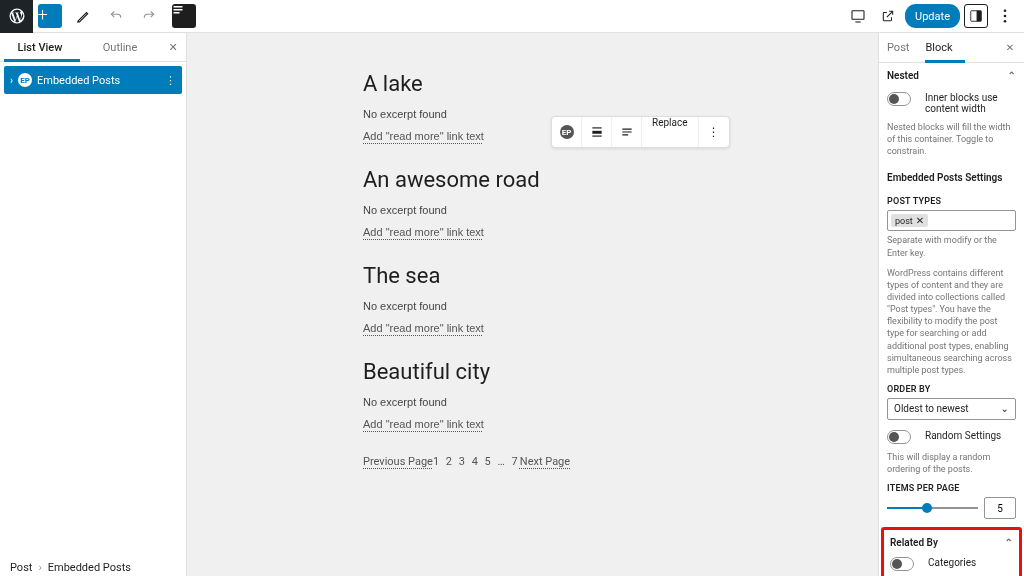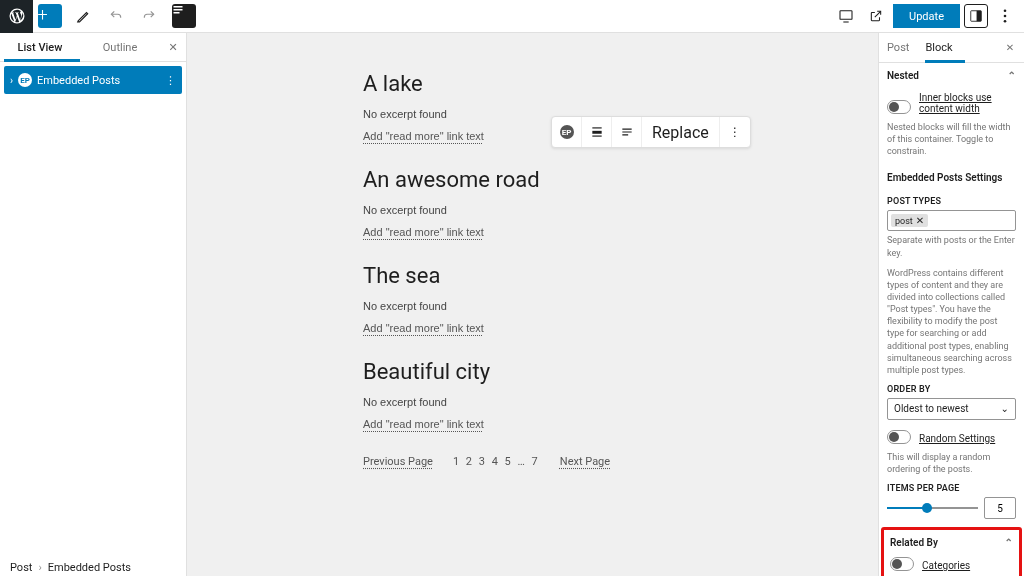--- a/index.html
+++ b/index.html
@@ -18,21 +18,21 @@
 
   .topbar { height:33px; display:flex; border-bottom:1px solid var(--border); }
   .tb-left { display:flex; align-items:center; }
   .tb-right { margin-left:auto; display:flex; align-items:center; gap:4px; padding-right:6px; }
   .tb-btn { width:33px; height:33px; display:flex; align-items:center; justify-content:center; cursor:pointer; }
   .tb-wp { background:#1d2327; color:#fff; }
   .tb-plus { background:var(--wp-blue); color:#fff; font-size:18px; font-weight:300; margin:0 4px; border-radius:3px; width:24px; height:24px; }
   .tb-icon { color:#1e1e1e; }
   .tb-icon.muted { color:#949494; }
   .tb-listview { margin-left:4px; background:#1e1e1e; color:#fff; width:24px; height:24px; border-radius:3px; }
-  .update-btn { height:24px; padding:0 16px; background:var(--wp-blue); color:#fff; border-radius:0; display:flex; align-items:center; font-size:11px; cursor:pointer; }
+  .update-btn { height:24px; padding:0 10px; background:var(--wp-blue); color:#fff; border-radius:11px; display:flex; align-items:center; font-size:11px; cursor:pointer; }
   .tb-right .tb-btn { width:26px; height:26px; }
 
   .main { display:flex; height:569px; }
 
   
   .left { width:187px; border-right:1px solid var(--border); display:flex; flex-direction:column; }
   .left-tabs { display:flex; border-bottom:1px solid var(--border); height:29px; align-items:stretch; position:relative; }
   .left-tab { flex:1; display:flex; align-items:center; justify-content:center; font-size:11px; color:#757575; cursor:pointer; }
   .left-tab.active { color:var(--text); font-weight:500; }
   .left-tab.active::after { content:""; position:absolute; bottom:-1px; left:4px; width:76px; height:3px; background:var(--wp-blue); }
@@ -43,40 +43,40 @@
   .listview-item .dots { margin-left:auto; }
 
   
   .center { flex:1; background:var(--bg-canvas); position:relative; overflow:hidden; }
   .canvas-inner { position:absolute; left:0; right:0; top:0; padding:38px 176px 0; font-family: "Times New Roman", Georgia, serif; color:#1e1e1e; }
   .post-title { font-size:31px; margin:0 0 14px; font-weight:400; }
   .post-heading { font-size:22px; margin:0 0 12px; font-weight:400; }
   .post-block { margin-bottom:24px; }
   .excerpt { font-family:-apple-system,sans-serif; font-size:11px; color:#444; margin:0 0 10px; }
   .readmore { font-family:-apple-system,sans-serif; font-size:11px; color:#555; text-decoration:underline dotted; text-underline-offset:3px; cursor:pointer; }
-  .pager { font-family:-apple-system,sans-serif; font-size:11px; color:#555; display:flex; gap:20px; align-items:center; }
+  .pager { font-family:-apple-system,sans-serif; font-size:11px; color:#555; display:flex; align-items:center; }
   .pager .nums { letter-spacing:2px; }
   .pager a { text-decoration:underline dotted; text-underline-offset:3px; color:#555; }
 
   .float-toolbar { position:absolute; top:83px; left:364px; background:#fff; border:1px solid #ddd; border-radius:4px; height:32px; display:flex; align-items:stretch; box-shadow:0 1px 3px rgba(0,0,0,0.1); }
   .ft-btn { width:30px; display:flex; align-items:center; justify-content:center; border-right:1px solid #eee; cursor:pointer; font-size:12px; }
   .ft-btn:last-child { border-right:none; }
-  .ft-replace { padding:0 10px; display:flex; align-items:center; font-size:16px; border-right:1px solid #eee; }
+  .ft-replace { padding:0 10px; display:flex; font-size:10px; border-right:1px solid #eee; }
 
   
   .right { width:146px; border-left:1px solid var(--border); display:flex; flex-direction:column; font-size:10px; }
   .right-tabs { display:flex; height:30px; border-bottom:1px solid var(--border); align-items:stretch; position:relative; }
   .right-tab { padding:0 8px; display:flex; align-items:center; color:#757575; cursor:pointer; font-size:11px; }
   .right-tab.active { color:var(--text); font-weight:400; }
   .right-tab.active::after { content:""; position:absolute; bottom:-1px; left:46px; width:40px; height:3px; background:var(--wp-blue); }
   .right-close { margin-left:auto; width:28px; display:flex; align-items:center; justify-content:center; color:#757575; cursor:pointer; }
   .right-body { flex:1; overflow-y:auto; padding:0 8px 10px; }
   .panel-hdr { display:flex; justify-content:space-between; align-items:center; font-weight:600; font-size:10px; padding:7px 0; color:#1e1e1e; cursor:pointer; }
   .panel-hdr .chev { font-size:10px; color:#757575; }
-  .toggle-row { display:flex; align-items:flex-end; gap:8px; padding:4px 0;text-decoration:underline; }
+  .toggle-row { display:flex; align-items:flex-start; gap:14px; padding:4px 0; }
   .toggle { width:24px; height:14px; border:1px solid #949494; border-radius:8px; position:relative; cursor:pointer; background:#fff; flex-shrink:0; }
   .toggle::after { content:""; position:absolute; left:1px; top:1px; width:10px; height:10px; background:#555; border-radius:50%; }
   .helper { color:#757575; font-size:9px; line-height:1.35; margin:3px 0 8px; }
   .section-label { text-transform:uppercase; font-weight:600; font-size:9px; letter-spacing:0.2px; margin:6px 0 4px; }
   .token-field { border:1px solid #949494; border-radius:2px; padding:3px; min-height:20px; display:flex; gap:3px; flex-wrap:wrap; }
   .token { background:#e0e0e0; border-radius:2px; padding:1px 4px; display:flex; align-items:center; gap:3px; font-size:9px; }
   .token .x { cursor:pointer; font-size:10px; }
   .select { border:1px solid #949494; border-radius:2px; height:22px; display:flex; align-items:center; justify-content:space-between; padding:0 6px; font-size:10px; cursor:pointer; }
   .slider-row { display:flex; align-items:center; gap:6px; margin:4px 0 8px; }
   .slider { flex:1; position:relative; height:14px; }
@@ -264,21 +264,21 @@
           <span>Embedded Posts Settings</span>
         </div>
 
       <div class="section-label">POST TYPES</div>
       <div class="token-field">
         <span class="token">
             <span>post</span>
             <span class="x">✕</span>
           </span>
       </div>
-      <div class="helper">Separate with posts or the Enter key.</div>
+      <div class="helper">Separate with modify or the Enter key.</div>
       <div class="helper">WordPress contains different types of content and they are divided into collections called "Post types". You have the flexibility to modify the post type for searching or add additional post types, enabling simultaneous searching across multiple post types.</div>
 
       <div class="section-label">ORDER BY</div>
       <div class="select">
           <span>Oldest to newest</span>
           <span>⌄</span>
         </div>
       <div class="toggle-row" style="margin-top:6px;">
         <div class="toggle"></div>
         <span>Random Settings</span>

